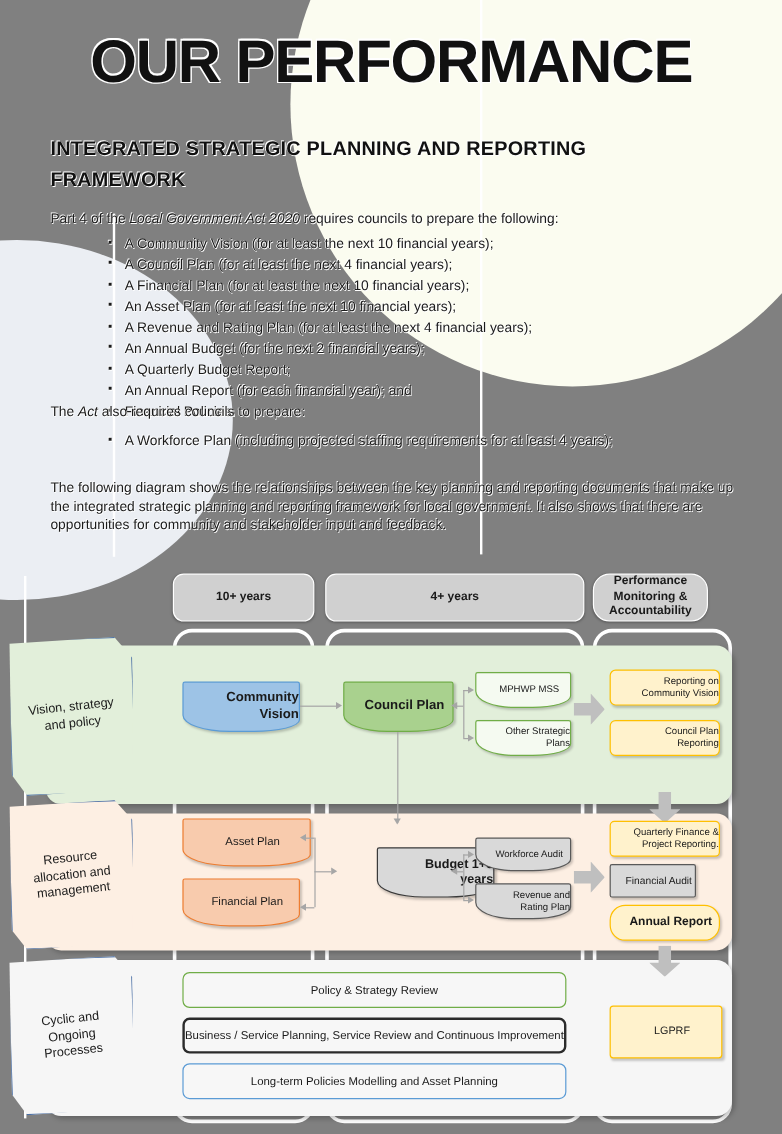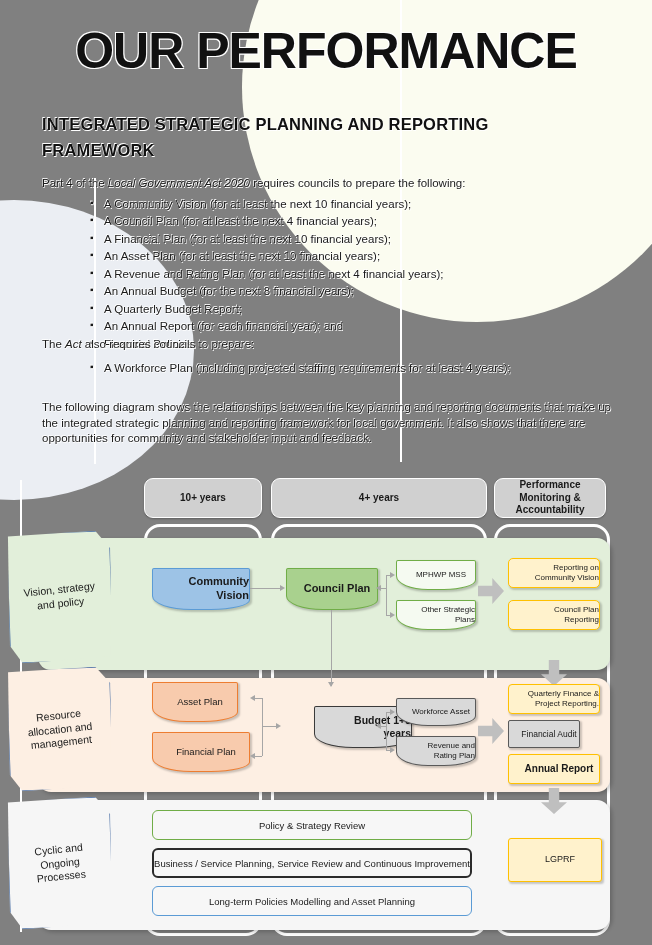--- a/index.html
+++ b/index.html
@@ -98,21 +98,21 @@
   
   .col-head{
     position:absolute; height:40px; background:#D0D0D0;
     border:1.5px solid #fff; border-radius:9px;
     display:flex; align-items:center; justify-content:center; text-align:center;
     font-size:10px; font-weight:bold; color:#1a1a1a; line-height:1.25;
     box-shadow:0 1px 2px rgba(0,0,0,.25);
   }
   .ch-1{ left:144px; top:8px;  width:118px; }
   .ch-2{ left:271px; top:8px;  width:216px; }
-  .ch-3{ left:494px; top:8px;  width:112px; }
+  .ch-3{ left:494px; top:8px;  width:96px;border-radius:14px; }
 
   
   .col-frame{
     position:absolute; border:3px solid #fff; border-radius:16px;
     background:transparent;
   }
   .cf-1{ left:144px; top:54px; width:118px; height:412px; }
   .cf-2{ left:271px; top:54px; width:216px; height:412px; }
   .cf-3{ left:494px; top:54px; width:116px; height:412px; }
 
@@ -212,21 +212,21 @@
   <div class="intro">
     <span>Part 4 of the </span><em>Local Government Act 2020</em><span> requires councils to prepare the following:</span>
   </div>
 
   <ul class="doc-list">
       <li>A Community Vision (for at least the next 10 financial years);</li>
       <li>A Council Plan (for at least the next 4 financial years);</li>
       <li>A Financial Plan (for at least the next 10 financial years);</li>
       <li>An Asset Plan (for at least the next 10 financial years);</li>
       <li>A Revenue and Rating Plan (for at least the next 4 financial years);</li>
-      <li>An Annual Budget (for the next 8 financial years);</li>
+      <li>An Annual Budget (for the next 2 financial years);</li>
       <li>A Quarterly Budget Report;</li>
       <li>An Annual Report (for each financial year); and</li>
       <li>Financial Policies.</li>
     </ul>
 
   <div class="act-line">
     <span>The </span><em>Act</em><span> also requires councils to prepare:</span>
   </div>
 
   <ul class="doc-list2">
@@ -278,50 +278,50 @@
     <div class="arrowhead ah-left" style="left:376px; top:114.5px;"></div>
 
     <div class="block-arrow ba-right" style="left:478px; top:108px;"></div>
 
     <div class="node n-yellow" style="left:508px; top:88px; width:92px; height:30px; font-size:8px; border-radius:5px;">Reporting on Community Vision</div>
     <div class="node n-yellow" style="left:508px; top:130px; width:92px; height:30px; font-size:8px; border-radius:5px;">Council Plan Reporting</div>
 
     <div class="conn conn-v" style="left:331px; top:140px; height:76px;"></div>
     <div class="arrowhead ah-down" style="left:327.5px; top:212px;"></div>
 
-    <div class="node n-orange wavy" style="left:152px; top:212px; width:86px; height:40px; font-size:9.5px;">Asset Plan</div>
+    <div class="node n-orange wavy" style="left:152px; top:212px; width:107px; height:40px; font-size:9.5px;">Asset Plan</div>
     <div class="node n-orange wavy" style="left:152px; top:262px; width:98px; height:40px; font-size:9.5px;">Financial Plan</div>
 
     <div class="conn conn-v" style="left:262px; top:228px; height:58px;"></div>
     <div class="conn conn-h" style="left:254px; top:228px; width:8px;"></div>
     <div class="arrowhead ah-left" style="left:250px; top:224.5px;"></div>
     <div class="conn conn-h" style="left:254px; top:286px; width:8px;"></div>
     <div class="arrowhead ah-left" style="left:250px; top:282.5px;"></div>
     <div class="conn conn-h" style="left:262px; top:256px; width:14px;"></div>
     <div class="arrowhead ah-right" style="left:276px; top:252.5px;"></div>
 
     <div class="node n-gray wavy" style="left:282px; top:236px; width:98px; height:42px; font-size:10.5px; font-weight:bold;margin-left:32px;">Budget 1+3 years</div>
 
-    <div class="node n-grayL wavy" style="left:396px; top:228px; width:80px; height:28px; font-size:8px;">Workforce Asset</div>
+    <div class="node n-grayL wavy" style="left:396px; top:228px; width:80px; height:28px; font-size:8px;">Workforce Audit</div>
     <div class="node n-grayL wavy" style="left:396px; top:266px; width:80px; height:30px; font-size:8px;">Revenue and Rating Plan</div>
 
     <div class="conn conn-v" style="left:386px; top:242px; height:38px;"></div>
     <div class="conn conn-h" style="left:386px; top:242px; width:6px;"></div>
     <div class="arrowhead ah-right" style="left:390px; top:238.5px;"></div>
     <div class="conn conn-h" style="left:386px; top:280px; width:6px;"></div>
     <div class="arrowhead ah-right" style="left:390px; top:276.5px;"></div>
     <div class="conn conn-h" style="left:380px; top:256px; width:6px;"></div>
     <div class="arrowhead ah-left" style="left:376px; top:252.5px;"></div>
 
     <div class="block-arrow ba-right" style="left:478px; top:248px;"></div>
     <div class="block-arrow ba-down" style="left:541px; top:190px;"></div>
 
     <div class="node n-yellow" style="left:508px; top:214px; width:92px; height:30px; font-size:8px; border-radius:4px;">Quarterly Finance &amp; Project Reporting.</div>
     <div class="node n-grayL" style="left:508px; top:250px; width:72px; height:28px; font-size:8.5px; border-radius:2px;">Financial Audit</div>
-    <div class="node n-yellow" style="left:508px; top:284px; width:92px; height:30px; font-size:10px; font-weight:bold; border-radius:3px;">Annual Report</div>
+    <div class="node n-yellow" style="left:508px; top:284px; width:92px; height:30px; font-size:10px; font-weight:bold; border-radius:13px;">Annual Report</div>
 
     <div class="block-arrow ba-down" style="left:541px; top:318px;"></div>
 
     <div class="bar bar-green" style="top:340px;">Policy &amp; Strategy Review</div>
     <div class="bar bar-black" style="top:378px;">Business / Service Planning, Service Review and Continuous Improvement</div>
     <div class="bar bar-blue" style="top:416px;">Long-term Policies Modelling and Asset Planning</div>
 
     <div class="node n-yellow wavy" style="left:508px; top:368px; width:94px; height:44px; font-size:9px; border-radius:3px;">LGPRF</div>
 
   </div>

